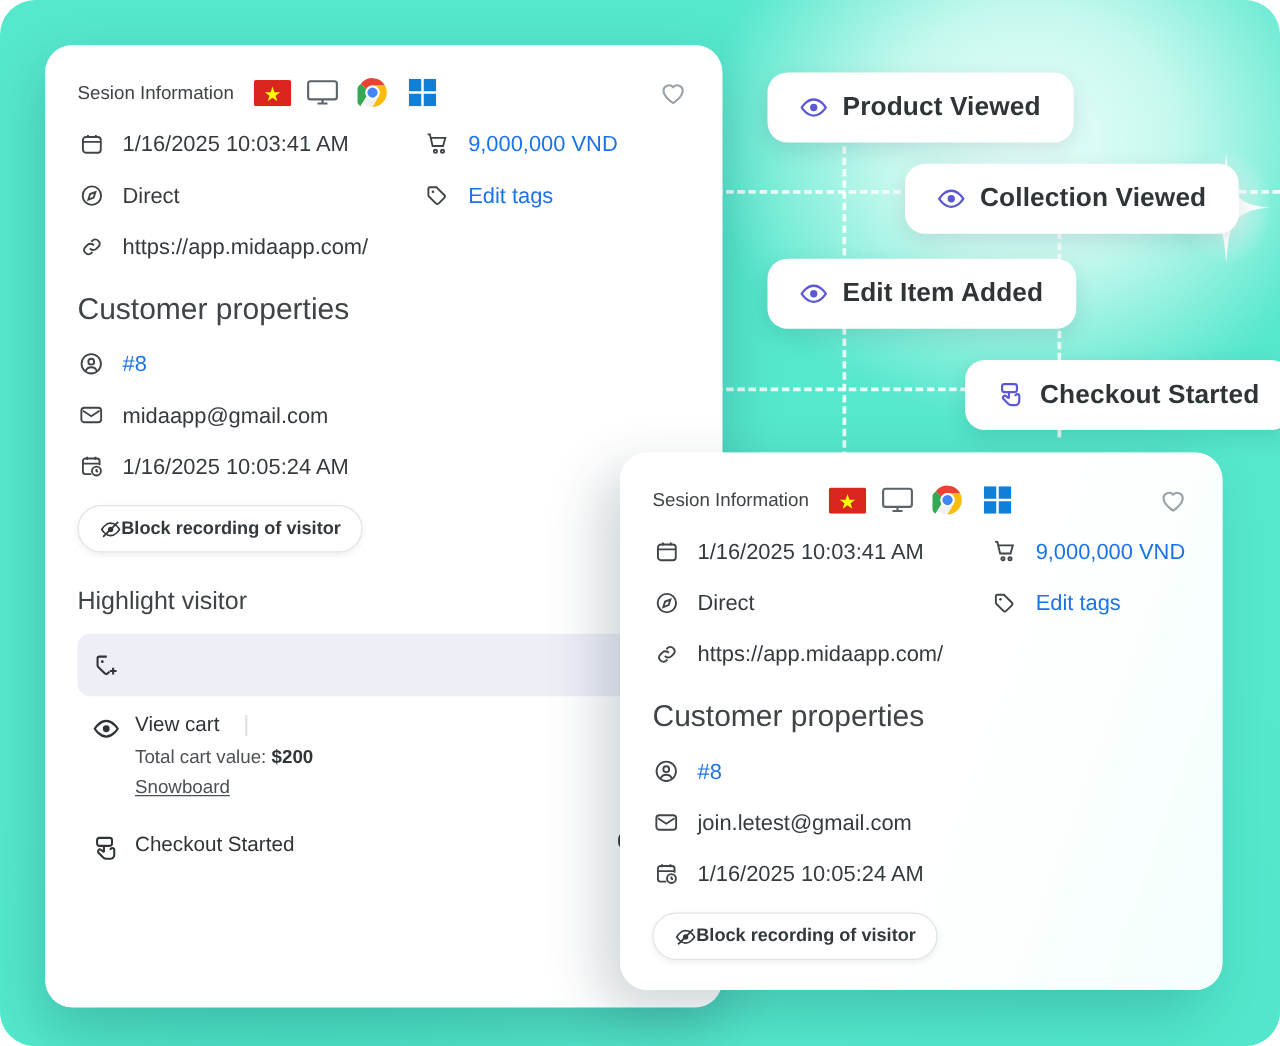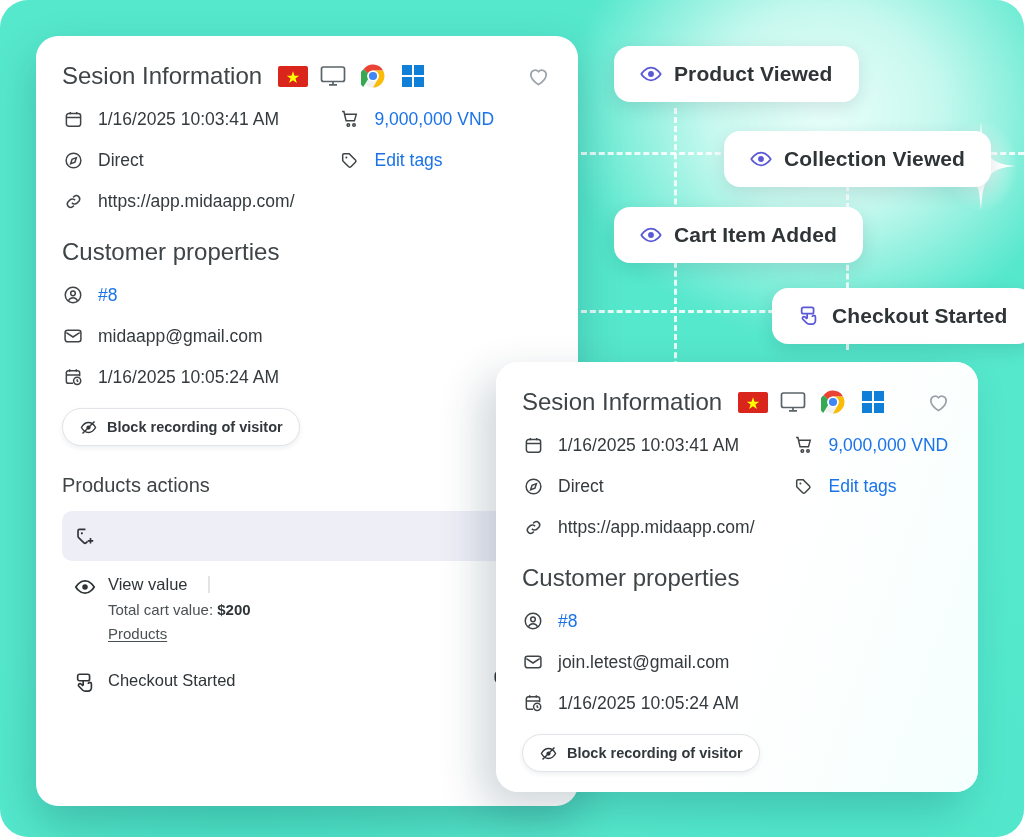--- a/index.html
+++ b/index.html
@@ -40,39 +40,39 @@
 
   
   .card{position:absolute;background:#ffffff;border-radius:22px;overflow:hidden;}
   .card-back{left:36px;top:36px;width:542px;height:770px;box-shadow:0 18px 44px rgba(10,45,60,.22);}
   .card-front{left:496px;top:362px;width:482px;height:430px;box-shadow:-14px 16px 44px rgba(10,45,60,.20);}
   .card-front .inner{background:linear-gradient(110deg,#ffffff 55%,#f4fffd 100%);width:100%;height:100%;}
 
   .card-pad{padding:26px 28px 0 26px;}
 
   .card-head{display:flex;align-items:center;}
-  .card-title{font-size:24px;color:#3f4447;font-weight:400;white-space:nowrap;}
+  .card-title{font-size:15px;color:#3f4447;font-weight:400;white-space:nowrap;}
   .badges{display:flex;align-items:center;gap:10px;margin-left:16px;}
   .badge{width:30px;height:24px;display:flex;align-items:center;justify-content:center;flex:0 0 auto;}
   .heart{margin-left:auto;color:#9aa2a8;display:flex;align-items:center;}
 
   .grid2{display:flex;margin-top:18px;}
   .col{display:flex;flex-direction:column;gap:19px;}
   .col-left{flex:0 0 auto;justify-content:space-between;}
   .col-right{margin-left:44px;}
   .row{display:flex;align-items:center;gap:14px;}
   .row-ico{width:22px;height:22px;display:flex;align-items:center;justify-content:center;color:#3f4447;flex:0 0 auto;}
   .row-txt{font-size:17.5px;color:#343a3d;white-space:nowrap;}
   .row-link{font-size:17.5px;color:#1a73e8;white-space:nowrap;cursor:pointer;}
 
   .sec-title{font-size:24px;color:#3f4447;margin-top:26px;}
 
   .props{display:flex;flex-direction:column;gap:19px;margin-top:18px;}
 
-  .blockbtn{display:inline-flex;align-items:center;gap:10px;margin-top:20px;
+  .blockbtn{display:inline-flex;align-items:center;margin-top:20px;
       background:#fff;border:1px solid #e1e4e8;border-radius:20px;padding:9px 16px;
       box-shadow:0 2px 5px rgba(16,40,60,.08);cursor:pointer;}
   .blockbtn-txt{font-size:14.5px;font-weight:700;color:#32383b;white-space:nowrap;}
   .blockbtn-ico{width:18px;height:18px;display:flex;align-items:center;justify-content:center;color:#32383b;}
 
   
   .ha-title{font-size:20px;color:#3f4447;margin:28px 0 0 0;}
   .ha-list{margin-top:14px;}
   .ha-item{display:flex;align-items:flex-start;padding:11px 14px 11px 10px;border-radius:10px;position:relative;}
   .ha-item.sel{background:#eeeef7;}
@@ -109,21 +109,21 @@
     </div>
 
     <div class="arrow">
       <svg width="200" height="80" viewBox="0 0 200 80">
         <path d="M6 72 C40 34 105 6 168 22" stroke="#17a088" stroke-width="4.5" fill="none" stroke-linecap="round"></path>
         <path d="M150 8 L176 24 L150 38 Z" fill="#17a088"></path>
       </svg>
     </div>
   </div>
 
-  <div class="pill" style="left:614px;top:46px;">
+  <div class="pill" style="left:614px;top:58px;">
     <span class="pill-icon">
       <svg width="22" height="22" viewBox="0 0 24 24" fill="none" stroke="currentColor" stroke-width="2">
         <path d="M1.5 12S5.5 5 12 5s10.5 7 10.5 7-4 7-10.5 7S1.5 12 1.5 12z"></path>
         <circle cx="12" cy="12" r="3.2" fill="currentColor" stroke="none"></circle>
       </svg>
     </span>
     <span class="pill-label">Product Viewed</span>
   </div>
 
   <div class="pill" style="left:724px;top:131px;">
@@ -136,21 +136,21 @@
     <span class="pill-label">Collection Viewed</span>
   </div>
 
   <div class="pill" style="left:614px;top:207px;">
     <span class="pill-icon">
       <svg width="22" height="22" viewBox="0 0 24 24" fill="none" stroke="currentColor" stroke-width="2">
         <path d="M1.5 12S5.5 5 12 5s10.5 7 10.5 7-4 7-10.5 7S1.5 12 1.5 12z"></path>
         <circle cx="12" cy="12" r="3.2" fill="currentColor" stroke="none"></circle>
       </svg>
     </span>
-    <span class="pill-label">Cart Item Added</span>
+    <span class="pill-label">Edit Item Added</span>
   </div>
 
   <div class="pill" style="left:772px;top:288px;">
     <span class="pill-icon">
       <svg width="22" height="22" viewBox="0 0 24 24" fill="none" stroke="currentColor" stroke-width="1.9">
         <rect x="4" y="2.5" width="13" height="7" rx="2"></rect>
         <path d="M10 9.5v5.5M10 15l-2.6-2.1a1.7 1.7 0 0 0-2.3 2.4l4.2 4.3a4 4 0 0 0 2.9 1.2h3.3a3.5 3.5 0 0 0 3.5-3.5V13a1.7 1.7 0 0 0-3.4 0"></path>
       </svg>
     </span>
     <span class="pill-label">Checkout Started</span>
@@ -292,21 +292,21 @@
         <span class="blockbtn-ico">
           <svg width="17" height="17" viewBox="0 0 24 24" fill="none" stroke="currentColor" stroke-width="2">
             <path d="M2 12s4-7 10-7 10 7 10 7-4 7-10 7S2 12 2 12z"></path>
             <circle cx="12" cy="12" r="3" fill="currentColor" stroke="none"></circle>
             <path d="M3.5 20.5 20.5 3.5"></path>
           </svg>
         </span>
         <span class="blockbtn-txt">Block recording of visitor</span>
       </div>
 
-      <div class="ha-title">Products actions</div>
+      <div class="ha-title">Highlight visitor</div>
 
       <div class="ha-list">
 
 
         <div class="ha-item sel">
           <span class="ha-ico">
             <svg width="22" height="22" viewBox="0 0 24 24" fill="none" stroke="currentColor" stroke-width="1.8">
               <path d="M12.5 3.6H6a1.6 1.6 0 0 0-1.6 1.6v6a2 2 0 0 0 .6 1.4l5.6 5.6a2 2 0 0 0 2.8 0l1.4-1.4"></path>
               <circle cx="8.6" cy="8" r="1.2" fill="currentColor" stroke="none"></circle>
               <path d="M18 13.2v6M15 16.2h6"></path>
@@ -316,24 +316,24 @@
         </div>
 
         <div class="ha-item">
           <span class="ha-ico">
             <svg width="22" height="22" viewBox="0 0 24 24" fill="none" stroke="currentColor" stroke-width="1.9">
               <path d="M2 12s4-6.8 10-6.8S22 12 22 12s-4 6.8-10 6.8S2 12 2 12z"></path>
               <circle cx="12" cy="12" r="3" fill="currentColor" stroke="none"></circle>
             </svg>
           </span>
           <span class="ha-body">
-            <span class="ha-text">View value</span>
+            <span class="ha-text">View cart</span>
             <span class="ha-sub">
               <span class="ha-sub-line" style="display:block;"><span>Total cart value:</span> <b>$200</b></span>
-              <span class="ha-sub-line" style="display:block;"><u>Products</u></span>
+              <span class="ha-sub-line" style="display:block;"><u>Snowboard</u></span>
             </span>
           </span>
           <span class="ha-time">01:</span>
         </div>
 
         <div class="ha-item">
           <span class="ha-ico">
             <svg width="22" height="22" viewBox="0 0 24 24" fill="none" stroke="currentColor" stroke-width="1.8">
               <rect x="4" y="2.5" width="13" height="7" rx="2"></rect>
               <path d="M10 9.5v5.5M10 15l-2.6-2.1a1.7 1.7 0 0 0-2.3 2.4l4.2 4.3a4 4 0 0 0 2.9 1.2h3.3a3.5 3.5 0 0 0 3.5-3.5V13a1.7 1.7 0 0 0-3.4 0"></path>

